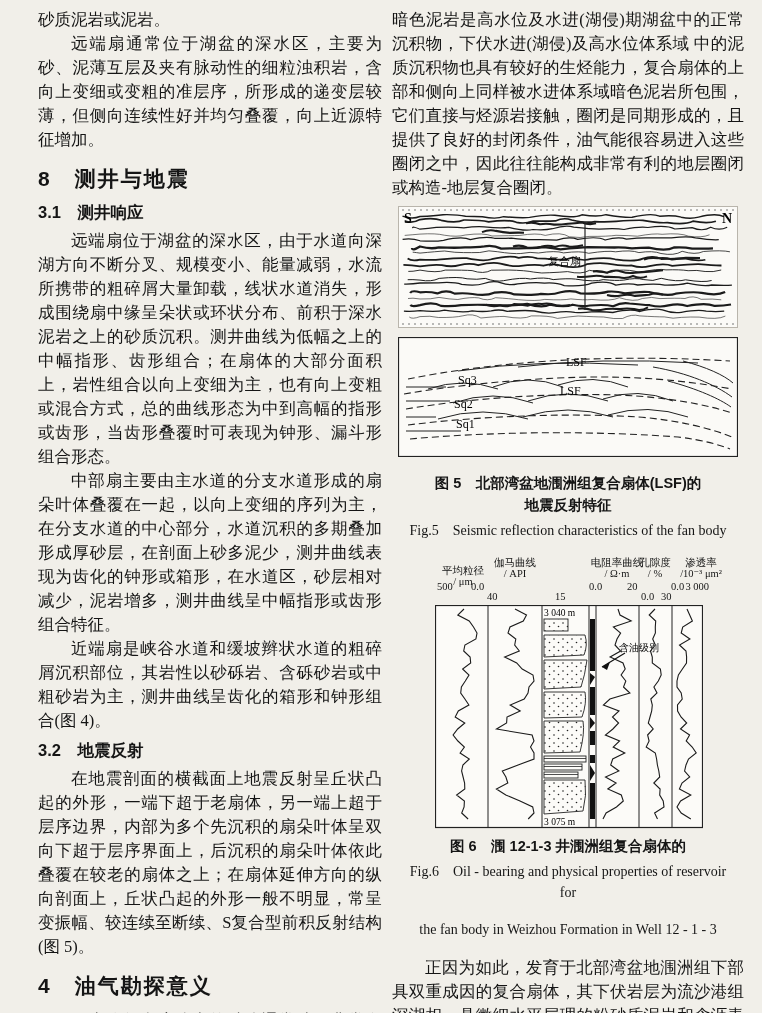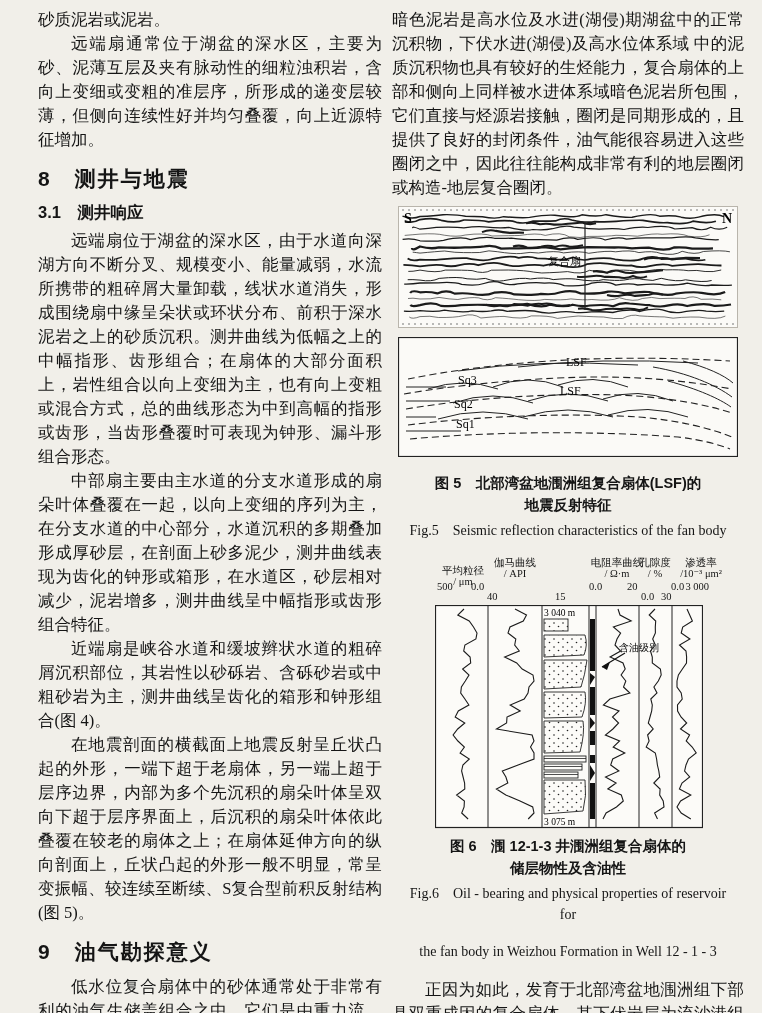--- a/index.html
+++ b/index.html
@@ -33,22 +33,23 @@
 <div id="page">
 
   <div id="col-left" class="col pad-top">
     <p class="body">砂质泥岩或泥岩。</p>
     <p class="body indent">远端扇通常位于湖盆的深水区，主要为砂、泥薄互层及夹有脉动性的细粒浊积岩，含向上变细或变粗的准层序，所形成的递变层较薄，但侧向连续性好并均匀叠覆，向上近源特征增加。</p>
     <h2 class="sec">8　测井与地震</h2>
     <h3 class="sub">3.1　测井响应</h3>
     <p class="body indent">远端扇位于湖盆的深水区，由于水道向深湖方向不断分叉、规模变小、能量减弱，水流所携带的粗碎屑大量卸载，线状水道消失，形成围绕扇中缘呈朵状或环状分布、前积于深水泥岩之上的砂质沉积。测井曲线为低幅之上的中幅指形、齿形组合；在扇体的大部分面积上，岩性组合以向上变细为主，也有向上变粗或混合方式，总的曲线形态为中到高幅的指形或齿形，当齿形叠覆时可表现为钟形、漏斗形组合形态。</p>
     <p class="body indent">中部扇主要由主水道的分支水道形成的扇朵叶体叠覆在一起，以向上变细的序列为主，在分支水道的中心部分，水道沉积的多期叠加形成厚砂层，在剖面上砂多泥少，测井曲线表现为齿化的钟形或箱形，在水道区，砂层相对减少，泥岩增多，测井曲线呈中幅指形或齿形组合特征。</p>
     <p class="body indent">近端扇是峡谷水道和缓坡辫状水道的粗碎屑沉积部位，其岩性以砂砾岩、含砾砂岩或中粗砂岩为主，测井曲线呈齿化的箱形和钟形组合(图 4)。</p>
+    <h3 class="sub">3.2　地震反射</h3>
     <p class="body indent">在地震剖面的横截面上地震反射呈丘状凸起的外形，一端下超于老扇体，另一端上超于层序边界，内部为多个先沉积的扇朵叶体呈双向下超于层序界面上，后沉积的扇朵叶体依此叠覆在较老的扇体之上；在扇体延伸方向的纵向剖面上，丘状凸起的外形一般不明显，常呈变振幅、较连续至断续、S复合型前积反射结构(图 5)。</p>
-    <h2 class="sec">9　油气勘探意义</h2>
+    <h2 class="sec">4　油气勘探意义</h2>
     <p class="body indent">低水位复合扇体中的砂体通常处于非常有利的油气生储盖组合之中，它们是由重力流、辫状河三角洲的分流水道和河口坝砂体混合、叠覆在盆地浅-深水区沉积下来的；中部扇及远端扇砂体以中、细粒沉积为主；中部扇分流水道，砂体厚度大，粒度较粗，具有较好的分选性，物性一般较好(图 6)。另外，复合扇体通常被包裹在暗色泥岩之中，这些</p>
   </div>
 
   <div id="col-right" class="col pad-top">
     <p class="body">暗色泥岩是高水位及水进(湖侵)期湖盆中的正常沉积物，下伏水进(湖侵)及高水位体系域 中的泥质沉积物也具有较好的生烃能力，复合扇体的上部和侧向上同样被水进体系域暗色泥岩所包围，它们直接与烃源岩接触，圈闭是同期形成的，且提供了良好的封闭条件，油气能很容易进入这些圈闭之中，因此往往能构成非常有利的地层圈闭或构造-地层复合圈闭。</p>
 
     <svg class="fig" width="340" height="122" viewBox="0 0 340 122" style="margin-top:6px;">
       <rect x="0.5" y="0.5" width="339" height="121" fill="#fbfaf7" stroke="#b9b5ac" stroke-width="1"></rect>
       <line x1="4" y1="4" x2="336" y2="4" stroke="#555" stroke-width="0.8" stroke-dasharray="2 4"></line>
       <line x1="4" y1="118" x2="336" y2="118" stroke="#555" stroke-width="0.8" stroke-dasharray="2 4"></line>
@@ -207,19 +208,18 @@
             <path d="M29,4 L22.8,10 L34.2,16 L38.5,22 L42.0,28 L40.9,34 L29.9,40 L28.7,46 L35.1,52 L35.7,58 L27.6,64 L34.0,70 L30.3,76 L26.4,82 L25.7,88 L29.9,94 L33.9,100 L23.3,106 L20.2,112 L29.8,118 L22.7,124 L18.1,130 L22.9,136 L29.4,142 L25.1,148 L34.3,154 L27.9,160 L26.6,166 L28.1,172 L29.6,178 L29.8,184 L21.6,190 L29.4,196 L29.1,202 L26.7,208 L33.1,214" fill="none" stroke="#1b1b1b" stroke-width="1.1"></path>
             <path d="M80,4 L91.5,10 L88.3,16 L75.0,22 L73.0,28 L80.8,34 L79.7,40 L84.3,46 L69.6,52 L81.7,58 L87.2,64 L98.0,70 L99.0,76 L94.0,82 L93.0,88 L89.2,94 L75.2,100 L85.2,106 L72.0,112 L71.6,118 L61.5,124 L97.1,130 L99.0,136 L95.5,142 L99.0,148 L99.0,154 L83.1,160 L67.3,166 L70.9,172 L72.8,178 L61.4,184 L70.8,190 L85.0,196 L97.7,202 L99.0,208 L93.2,214" fill="none" stroke="#1b1b1b" stroke-width="1.1"></path>
             <path d="M183,4 L185.0,10 L196.2,16 L178.4,22 L185.6,28 L182.0,34 L180.0,40 L185.6,46 L175.1,52 L188.0,58 L190.2,64 L186.1,70 L190.8,76 L188.5,82 L194.9,88 L174.9,94 L168.4,100 L184.0,106 L177.5,112 L183.6,118 L177.9,124 L170.4,130 L184.6,136 L178.2,142 L189.8,148 L177.7,154 L175.7,160 L183.9,166 L170.5,172 L181.1,178 L172.8,184 L186.3,190 L188.3,196 L181.5,202 L171.1,208 L168.0,214" fill="none" stroke="#1b1b1b" stroke-width="1.1"></path>
             <path d="M220,4 L214.2,10 L220.7,16 L220.3,22 L220.4,28 L217.7,34 L220.3,40 L215.5,46 L217.3,52 L217.3,58 L225.4,64 L226.2,70 L223.3,76 L218.9,82 L222.0,88 L215.8,94 L217.3,100 L216.7,106 L215.0,112 L213.3,118 L218.2,124 L212.6,130 L214.1,136 L211.2,142 L220.3,148 L221.6,154 L222.4,160 L223.8,166 L224.7,172 L218.8,178 L225.1,184 L224.7,190 L228.2,196 L229.0,202 L219.6,208 L222.5,214" fill="none" stroke="#1b1b1b" stroke-width="1.1"></path>
             <path d="M252,4 L254.7,10 L257.4,16 L247.7,22 L246.2,28 L254.9,34 L244.5,40 L251.0,46 L251.6,52 L251.5,58 L247.4,64 L243.4,70 L242.0,76 L242.0,82 L246.2,88 L247.2,94 L242.5,100 L242.6,106 L246.0,112 L251.7,118 L245.5,124 L254.6,130 L251.2,136 L257.2,142 L261.2,148 L253.5,154 L251.0,160 L249.6,166 L254.7,172 L247.0,178 L244.4,184 L255.8,190 L245.6,196 L242.0,202 L246.2,208 L255.8,214" fill="none" stroke="#1b1b1b" stroke-width="1.1"></path>
           </g>
       </svg>
     </div>
 
     <p class="cap-cn">图 6　涠 12-1-3 井涠洲组复合扇体的</p>
-    <p class="cap-cn">储层物性及含油性</p>
     <p class="cap-en" style="margin-top:4px;">Fig.6　Oil - bearing and physical properties of reservoir for</p>
     <p class="cap-en">the fan body in Weizhou Formation in Well 12 - 1 - 3</p>
 
     <p class="body indent" style="margin-top:8px;">正因为如此，发育于北部湾盆地涠洲组下部具双重成因的复合扇体，其下伏岩层为流沙港组深湖相，具微细水平层理的粉砂质泥岩和含沥青质的黑</p>
   </div>
 </div>
 
 </body></html>

